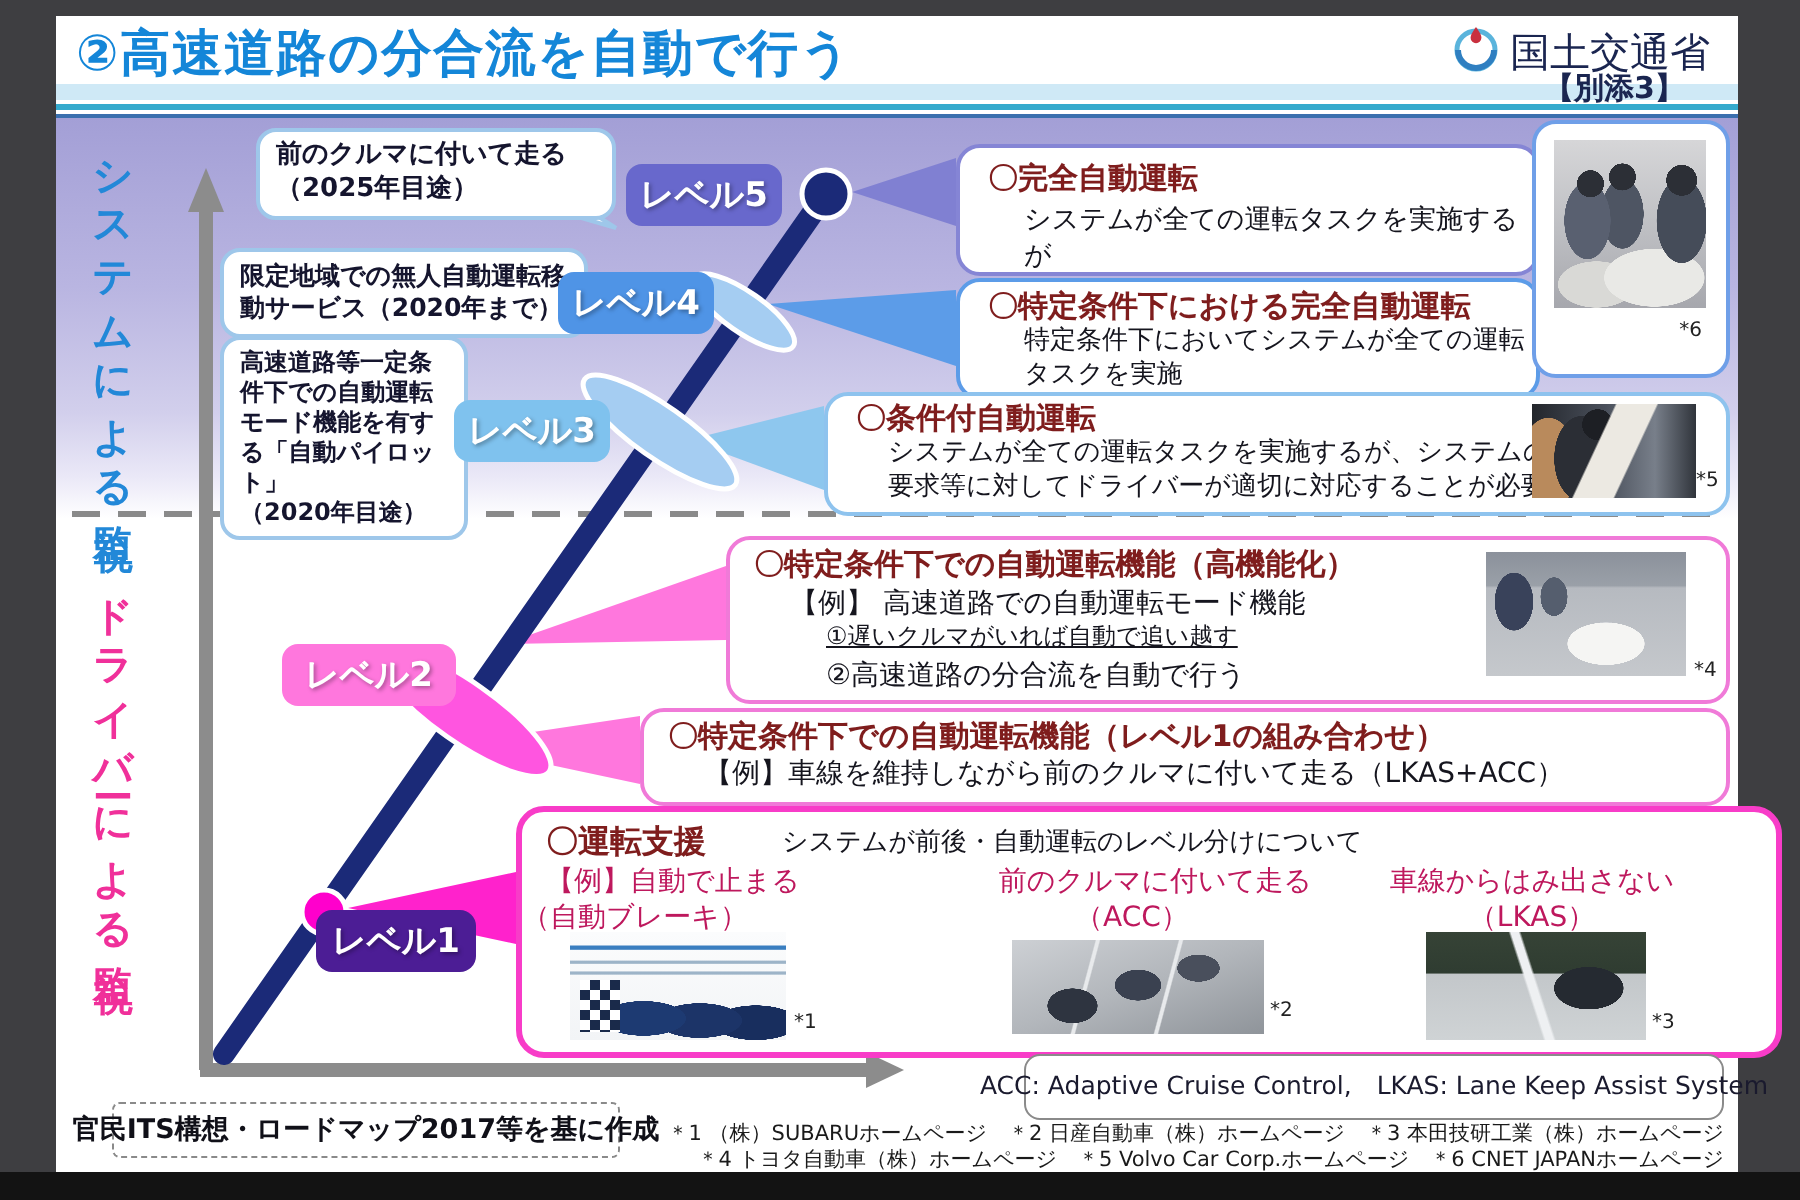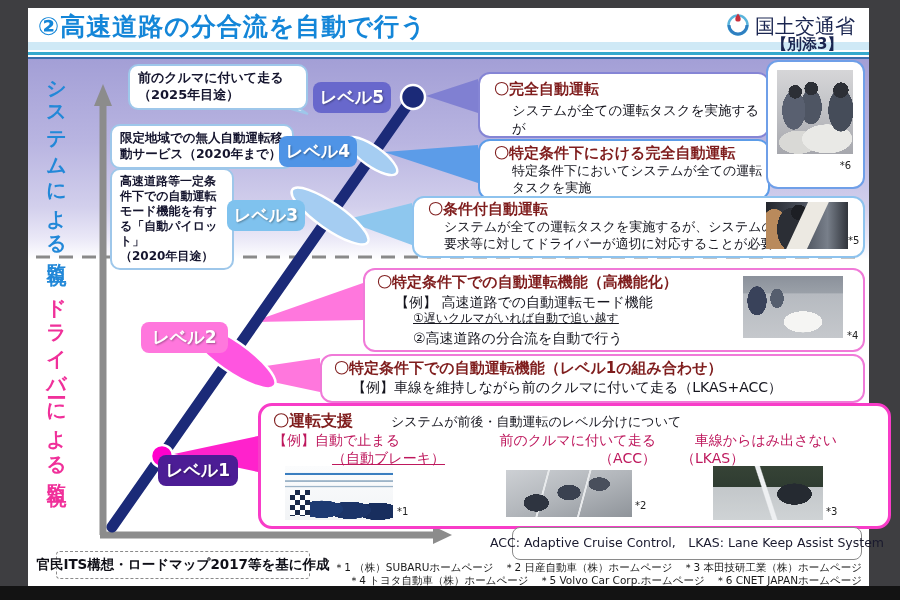--- a/index.html
+++ b/index.html
@@ -206,25 +206,25 @@
 
   <div class="abs cbox" id="bx2b">
     <span class="btitle" style="left:12px;top:3px;">〇特定条件下での自動運転機能（レベル1の組み合わせ）</span>
     <span class="bbody" style="left:30px;top:22px;font-size:14px;white-space:nowrap;">【例】車線を維持しながら前のクルマに付いて走る（LKAS+ACC）</span>
   </div>
 
   <div class="abs cbox" id="bx1">
     <span class="btitle" style="left:12px;top:5px;font-size:16px;">〇運転支援</span>
     <span class="bbody" style="left:130px;top:8px;font-size:13px;white-space:nowrap;">システムが前後・自動運転のレベル分けについて</span>
     <span class="exline" style="left:12px;top:26px;">【例】自動で止まる</span>
-    <span class="exline" style="left:24px;top:44px;width:160px;text-align:right;text-decoration:underline;">（自動ブレーキ）</span>
+    <span class="exline" style="left:0;top:44px;width:160px;text-align:left;">（自動ブレーキ）</span>
     <span class="exline" style="left:215px;top:26px;width:180px;text-align:right;">前のクルマに付いて走る</span>
-    <span class="exline" style="left:215px;top:44px;width:180px;text-align:right;">（ACC）</span>
+    <span class="exline" style="left:215px;top:44px;width:180px;text-align:center;">（ACC）</span>
     <span class="exline" style="left:420px;top:26px;width:170px;text-align:center;">車線からはみ出さない</span>
-    <span class="exline" style="left:420px;top:44px;width:170px;">（LKAS）</span>
+    <span class="exline" style="left:420px;top:44px;width:170px;text-align:center;">（LKAS）</span>
     <div class="photo p1" style="left:24px;top:60px;width:108px;height:54px;"></div>
     <span class="ref" style="left:136px;top:100px;">*1</span>
     <div class="photo p2" style="left:245px;top:64px;width:126px;height:47px;"></div>
     <span class="ref" style="left:374px;top:94px;">*2</span>
     <div class="photo p3" style="left:452px;top:60px;width:110px;height:54px;"></div>
     <span class="ref" style="left:565px;top:100px;">*3</span>
   </div>
 
   <div class="abs" id="accbox">ACC: Adaptive Cruise Control,　LKAS: Lane Keep Assist System</div>
   <div class="abs" id="srcbox">官民ITS構想・ロードマップ2017等を基に作成</div>

